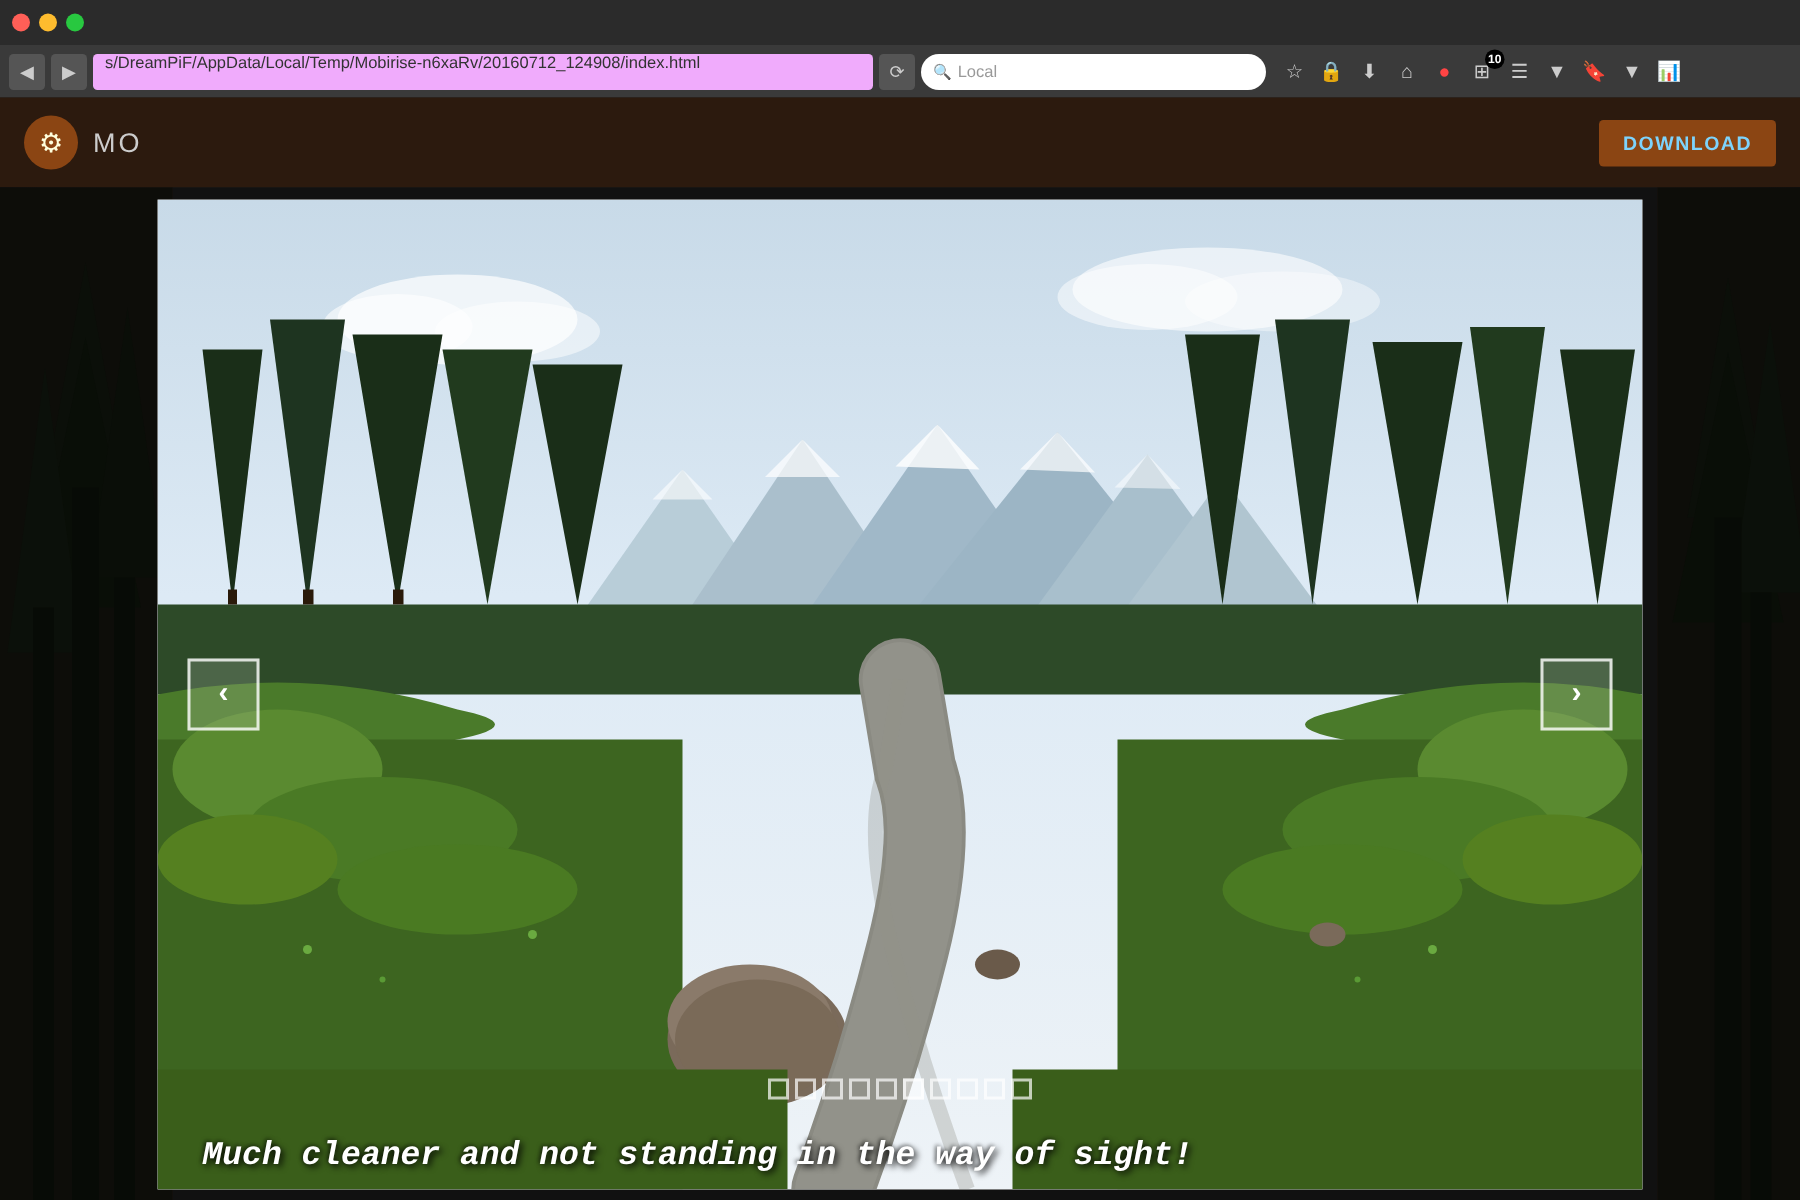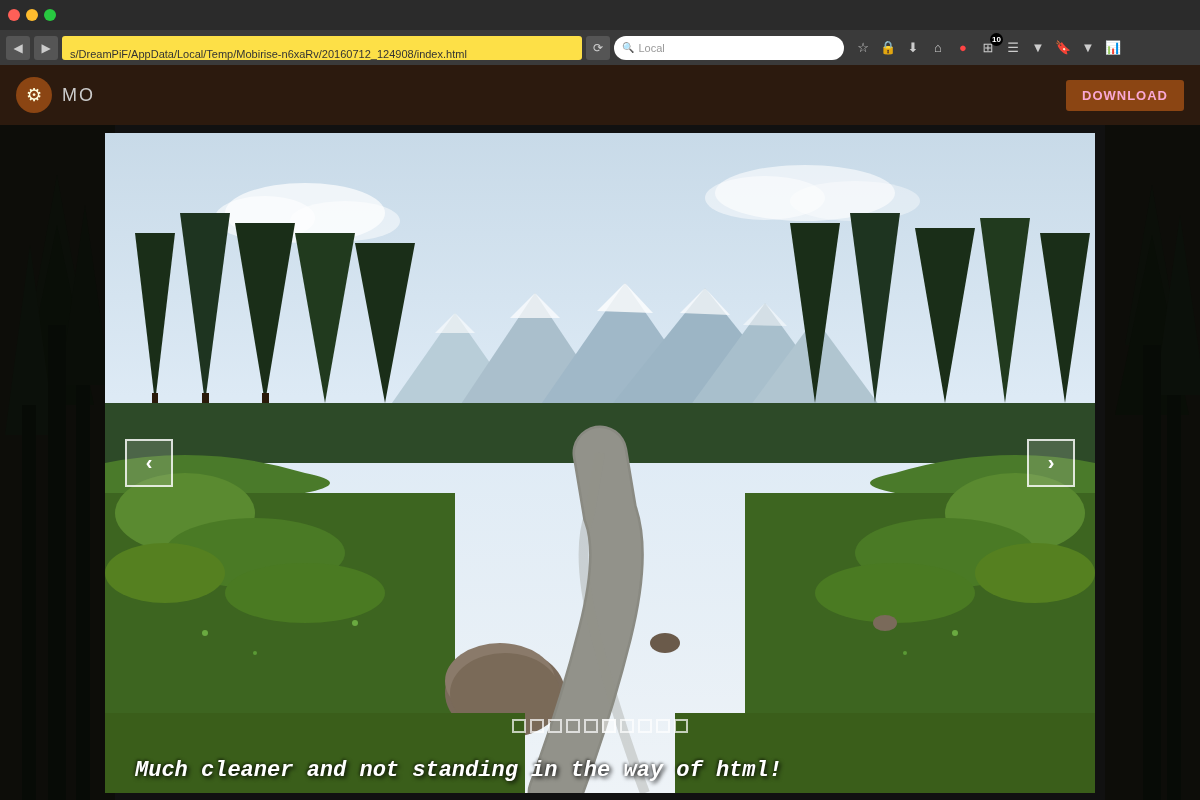--- a/index.html
+++ b/index.html
@@ -49,24 +49,24 @@
       align-items: center;
       justify-content: center;
       color: #ccc;
       font-size: 12px;
       cursor: pointer;
     }
 
     .address-bar {
       flex: 1;
       height: 24px;
-      background: #fde047;
+      background: #f0abfc;
       border-radius: 3px;
       display: flex;
-      align-items: flex-end;
+      align-items: flex-start;
       padding: 0 8px;
       font-size: 11px;
       color: #333;
       max-width: 520px;
     }
 
     .search-bar {
       width: 230px;
       height: 24px;
       background: #fff;
@@ -151,21 +151,21 @@
       color: #ccc;
       font-size: 18px;
       font-weight: normal;
       letter-spacing: 2px;
     }
 
     .download-btn {
       position: absolute;
       right: 16px;
       background: #8B4513;
-      color: #f9a8d4;
+      color: #7dd3fc;
       padding: 8px 16px;
       border-radius: 3px;
       font-size: 13px;
       font-weight: bold;
       cursor: pointer;
       letter-spacing: 1px;
     }
 
     
     .main-content {
@@ -481,17 +481,17 @@
       <div class="dot"></div>
       <div class="dot"></div>
       <div class="dot active"></div>
       <div class="dot"></div>
       <div class="dot"></div>
       <div class="dot"></div>
       <div class="dot"></div>
     </div>
 
     
-    <div class="carousel-caption">Much cleaner and not standing in the way of html!</div>
+    <div class="carousel-caption">Much cleaner and not standing in the way of sight!</div>
 
   </div>
 
 </div>
 
 </body></html>

